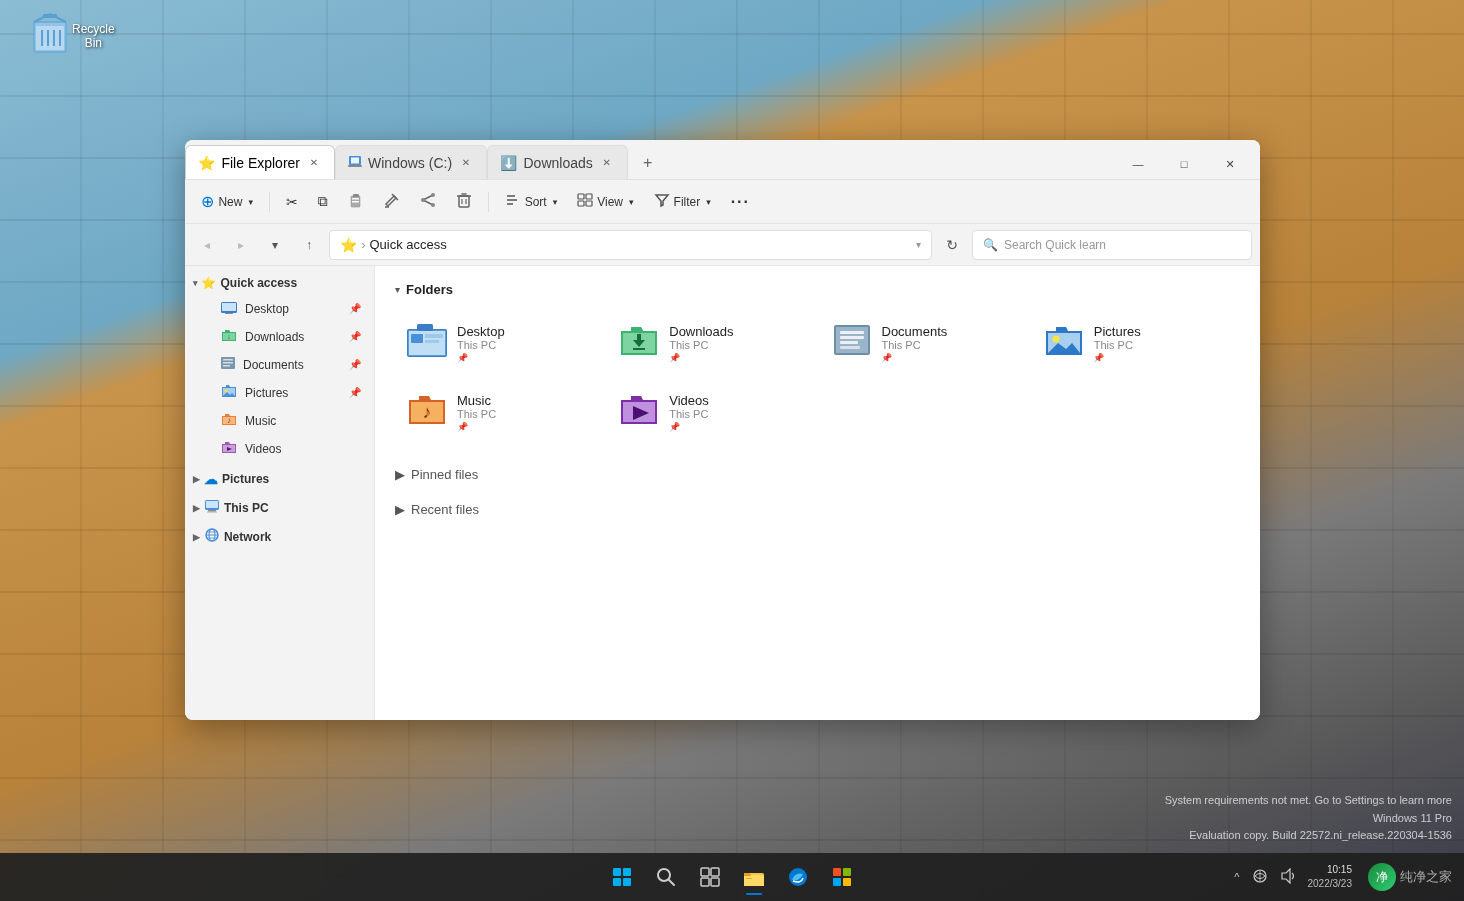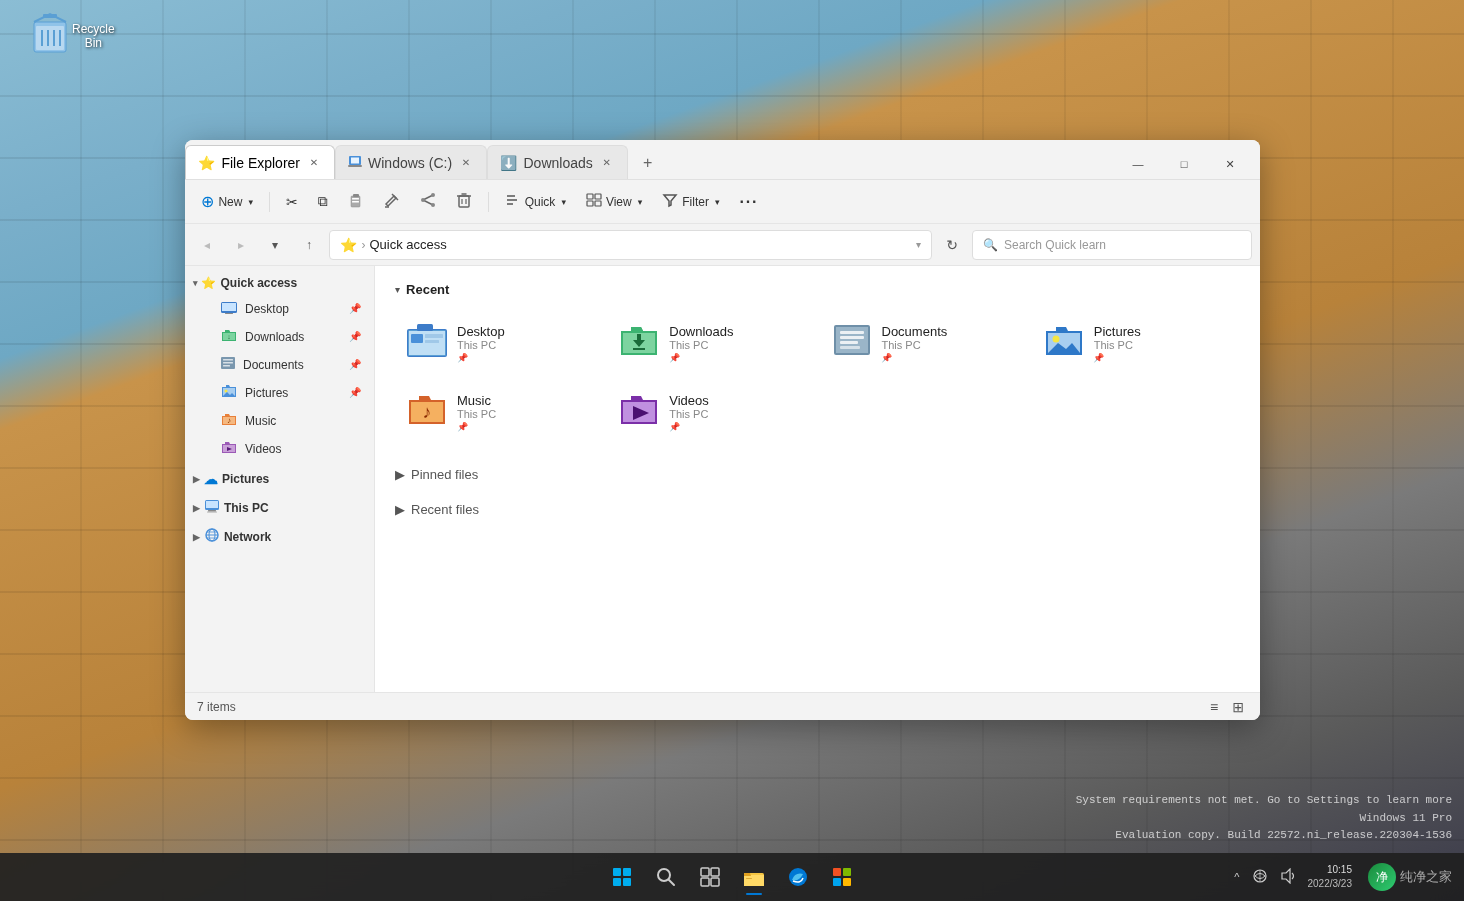--- a/index.html
+++ b/index.html
@@ -258,21 +258,20 @@
       position: absolute; right: 12px; bottom: 0; height: 48px;
       display: flex; align-items: center; gap: 4px;
     }
     .taskbar-sys { font-size: 11px; color: #ccc; padding: 0 4px; cursor: pointer; }
 
     
     .sys-info {
       position: absolute; bottom: 56px; right: 12px;
       text-align: right; font-size: 11px; color: rgba(255,255,255,0.7);
       line-height: 1.6;
-      font-family: Liberation Mono, monospace;
     }
 
     
     .fi-desktop { color: #3d7cc9; }
 
     
     .qa-star { color: #f5a623; }
   </style>
 </head>
 <body>
@@ -390,21 +389,21 @@
       </div>
       <div class="toolbar-separator"></div>
       <div class="toolbar-btn has-arrow">
         <span>
           <svg width="16" height="16" viewBox="0 0 16 16">
               <line x1="2" y1="4" x2="10" y2="4" stroke="#555" stroke-width="1.5"></line>
               <line x1="2" y1="8" x2="12" y2="8" stroke="#555" stroke-width="1.5"></line>
               <line x1="2" y1="12" x2="8" y2="12" stroke="#555" stroke-width="1.5"></line>
             </svg>
         </span>
-        <span>Quick</span>
+        <span>Sort</span>
       </div>
       <div class="toolbar-btn has-arrow">
         <span>
           <svg width="16" height="16" viewBox="0 0 16 16">
               <rect x="1" y="2" width="6" height="5" rx="0.5" fill="none" stroke="#555" stroke-width="1.2"></rect>
               <rect x="9" y="2" width="6" height="5" rx="0.5" fill="none" stroke="#555" stroke-width="1.2"></rect>
               <rect x="1" y="9" width="6" height="5" rx="0.5" fill="none" stroke="#555" stroke-width="1.2"></rect>
               <rect x="9" y="9" width="6" height="5" rx="0.5" fill="none" stroke="#555" stroke-width="1.2"></rect>
             </svg>
         </span>
@@ -563,21 +562,21 @@
             </span>
             <span>Network</span>
           </div>
         </div>
       </div>
 
       <div class="content">
 
         <div class="section-header">
           <span class="section-header-icon">▾</span>
-          <span class="section-header-label">Recent</span>
+          <span class="section-header-label">Folders</span>
         </div>
 
         <div class="folder-grid">
 
           <div class="folder-item">
             <div class="folder-icon">
               <svg width="40" height="36" viewBox="0 0 40 36">
                   <rect x="0" y="8" width="40" height="28" rx="2" fill="#3d7cc9"></rect>
                   <rect x="1" y="9" width="38" height="26" rx="1.5" fill="#5a9fd4"></rect>
                   <rect x="2" y="10" width="36" height="24" fill="#c0dff5"></rect>
@@ -685,27 +684,20 @@
 
         <div class="collapsible-section">
           <div class="collapsible-header">
             <span>▶</span>
             <span>Recent files</span>
           </div>
         </div>
       </div>
     </div>
 
-    <div class="status-bar">
-      <span>7 items</span>
-      <div class="status-right">
-        <div class="view-btn">≡</div>
-        <div class="view-btn">⊞</div>
-      </div>
-    </div>
   </div>
 
   <div class="sys-info">
     <div>System requirements not met. Go to Settings to learn more</div>
     <div>Windows 11 Pro</div>
     <div>Evaluation copy. Build 22572.ni_release.220304-1536</div>
   </div>
 
   <div class="taskbar">
     <div class="taskbar-center">

